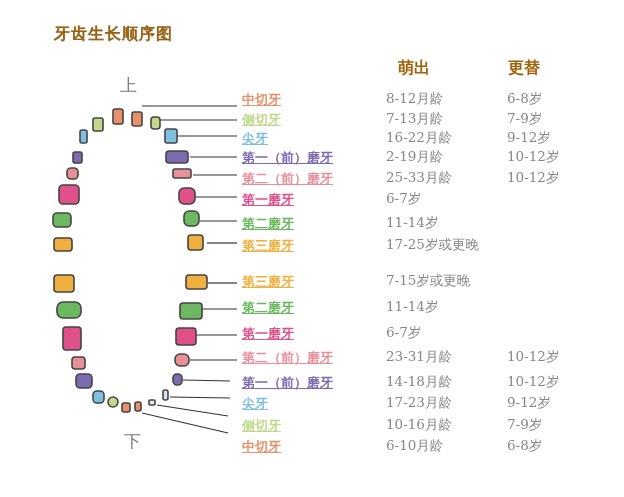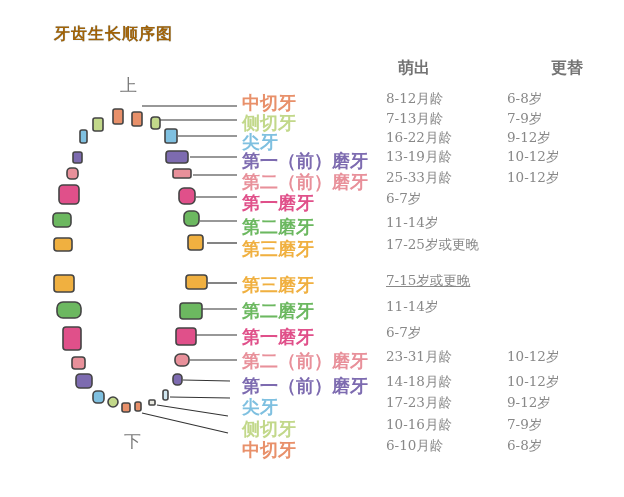--- a/index.html
+++ b/index.html
@@ -1,31 +1,31 @@
 <!DOCTYPE html>
 <html><head>
 <meta charset="utf-8">
 <style>
   html, body { margin:0; padding:0; background:#ffffff; }
   body { width:624px; height:497px; position:relative; overflow:hidden; font-family:"DejaVu Sans", sans-serif; }
   .title { position:absolute; left:54px; top:24px; font-size:16px; font-weight:bold; color:#a16207; letter-spacing:1px; text-shadow:0 0 1px #9cc4e8; }
   .jaw-label { position:absolute; font-size:17px; color:#777; font-family:"DejaVu Sans", sans-serif; }
-  .col-header { position:absolute; top:58px; font-size:16px; font-weight:bold; color:#737373; }
-  .tooth-name { position:absolute; left:242px; font-size:18px; font-weight:bold; white-space:nowrap; }
+  .col-header { position:absolute; top:58px; font-size:16px; font-weight:bold; color:#a16207; }
+  .tooth-name { position:absolute; left:242px; font-size:13px; font-weight:bold; white-space:nowrap;text-decoration:underline; }
   .cell { position:absolute; font-size:13.5px; color:#888; font-family:"DejaVu Serif", serif; white-space:nowrap; }
   svg.diagram { position:absolute; left:0; top:0; }
 </style>
 </head>
 <body>
 
 <div class="title">牙齿生长顺序图</div>
 <div class="jaw-label" style="left:120px; top:74px;">上</div>
 <div class="jaw-label" style="left:124px; top:430px;">下</div>
 <div class="col-header" style="left:398px;">萌出</div>
-<div class="col-header" style="left:508px;margin-left:43px;">更替</div>
+<div class="col-header" style="left:508px;">更替</div>
 
 <svg class="diagram" width="624" height="497" viewBox="0 0 624 497">
   <g stroke="#333" stroke-width="1.2" fill="none">
     <line x1="142" y1="106" x2="237" y2="106"></line>
     <line x1="160" y1="120" x2="237" y2="120"></line>
     <line x1="178" y1="136" x2="237" y2="136"></line>
     <line x1="190" y1="157" x2="237" y2="157"></line>
     <line x1="193" y1="175" x2="237" y2="175"></line>
     <line x1="196" y1="197" x2="237" y2="197"></line>
     <line x1="200" y1="221" x2="237" y2="221"></line>
@@ -87,21 +87,21 @@
   <div class="cell" style="left:386px; top:110px;">7-13月龄</div>
   <div class="cell" style="left:507px; top:110px;">7-9岁</div>
 </div>
 <div>
   <div class="tooth-name" style="top:130px; color:#7fc0e0;">尖牙</div>
   <div class="cell" style="left:386px; top:129px;">16-22月龄</div>
   <div class="cell" style="left:507px; top:129px;">9-12岁</div>
 </div>
 <div>
   <div class="tooth-name" style="top:149px; color:#7d6bb0;">第一（前）磨牙</div>
-  <div class="cell" style="left:386px; top:148px;">13-19月龄</div>
+  <div class="cell" style="left:386px; top:148px;">2-19月龄</div>
   <div class="cell" style="left:507px; top:148px;">10-12岁</div>
 </div>
 <div>
   <div class="tooth-name" style="top:170px; color:#e8909a;">第二（前）磨牙</div>
   <div class="cell" style="left:386px; top:169px;">25-33月龄</div>
   <div class="cell" style="left:507px; top:169px;">10-12岁</div>
 </div>
 <div>
   <div class="tooth-name" style="top:191px; color:#e0508a;">第一磨牙</div>
   <div class="cell" style="left:386px; top:190px;">6-7岁</div>
@@ -110,21 +110,21 @@
   <div class="tooth-name" style="top:215px; color:#6cb860;">第二磨牙</div>
   <div class="cell" style="left:386px; top:214px;">11-14岁</div>
 </div>
 <div>
   <div class="tooth-name" style="top:237px; color:#f0b040;">第三磨牙</div>
   <div class="cell" style="left:386px; top:236px;">17-25岁或更晚</div>
 </div>
 
 <div>
   <div class="tooth-name" style="top:273px; color:#f0b040;">第三磨牙</div>
-  <div class="cell" style="left:386px; top:272px;text-decoration:underline;">7-15岁或更晚</div>
+  <div class="cell" style="left:386px; top:272px;">7-15岁或更晚</div>
 </div>
 <div>
   <div class="tooth-name" style="top:299px; color:#6cb860;">第二磨牙</div>
   <div class="cell" style="left:386px; top:298px;">11-14岁</div>
 </div>
 <div>
   <div class="tooth-name" style="top:325px; color:#e0508a;">第一磨牙</div>
   <div class="cell" style="left:386px; top:324px;">6-7岁</div>
 </div>
 <div>

